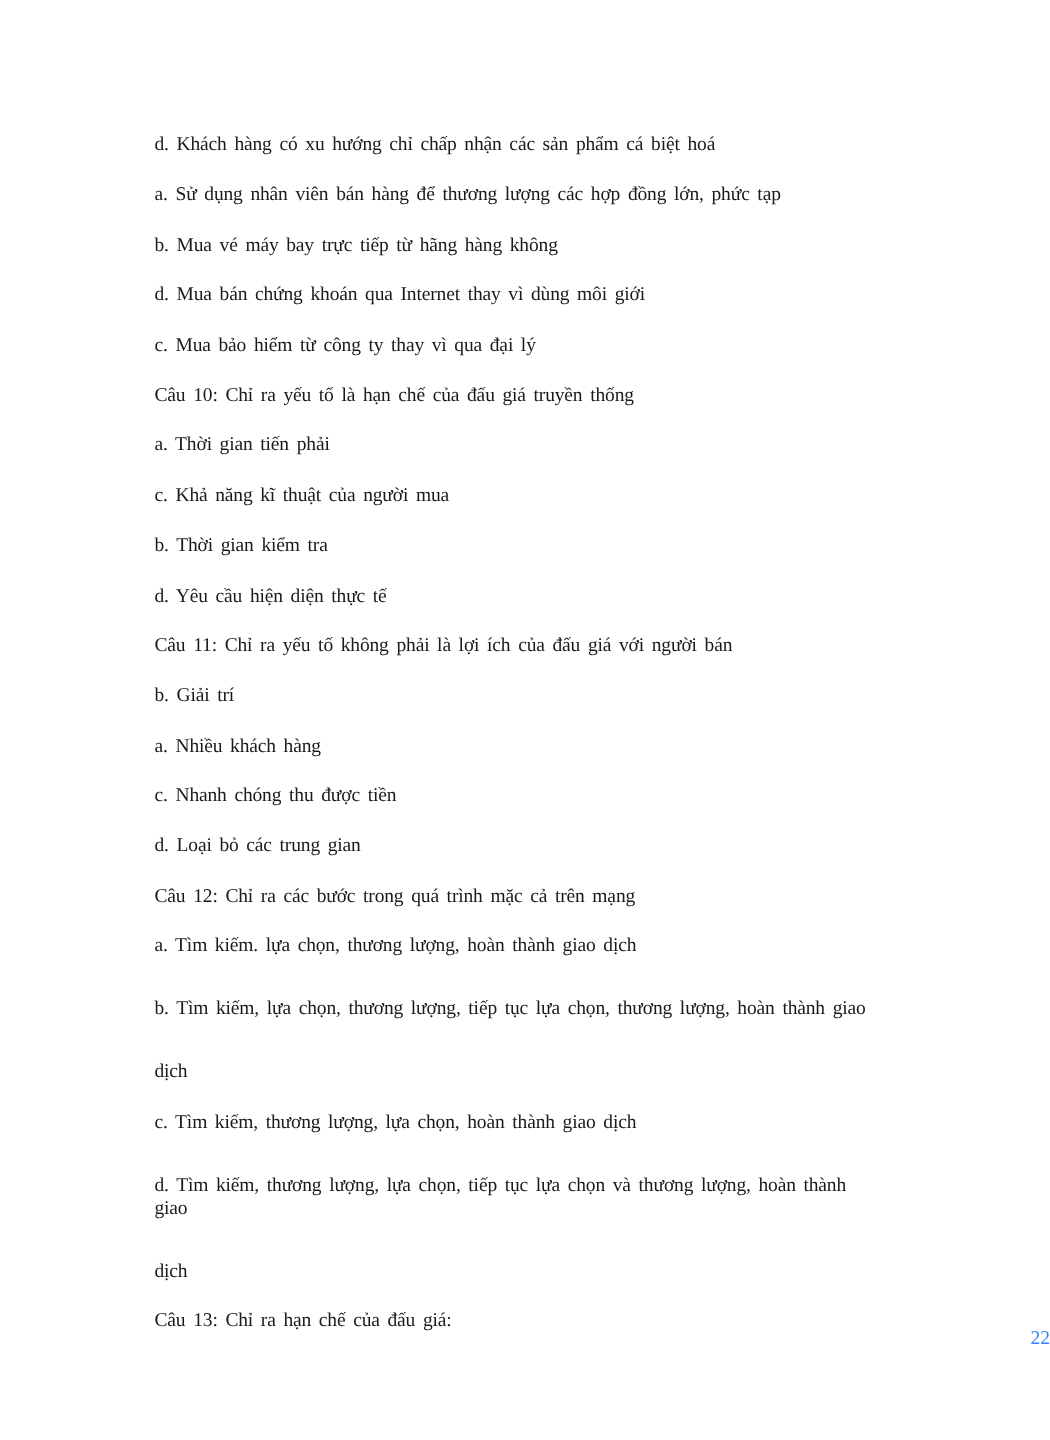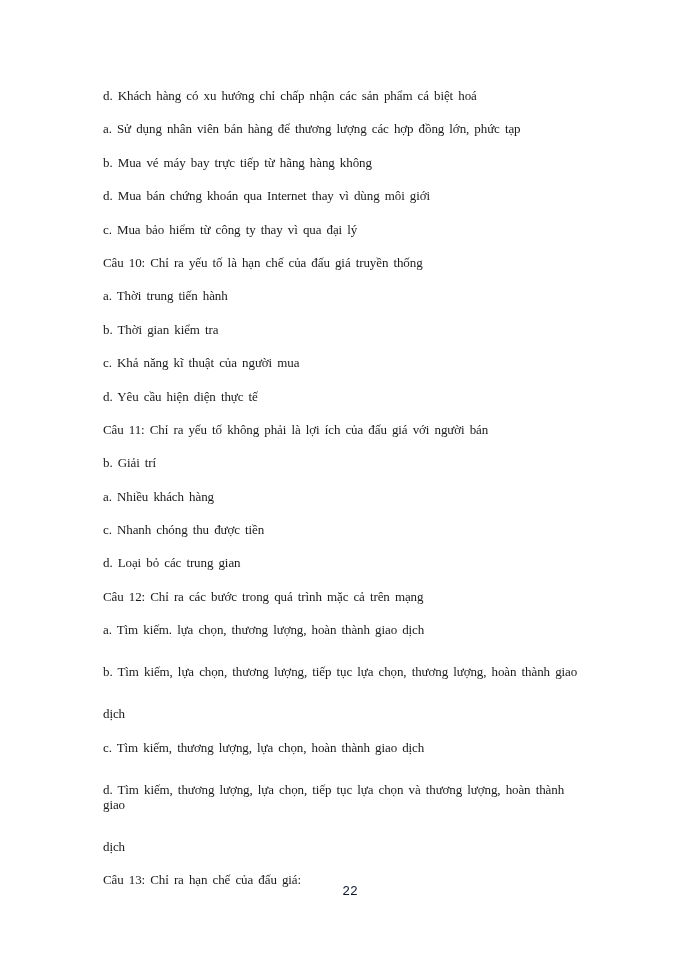--- a/index.html
+++ b/index.html
@@ -41,24 +41,24 @@
     }
     .block.wrap .line {
       line-height: 15px;
       margin-top: 27px;
     }
     .page-number {
       position: absolute;
       left: 0;
       width: 700px;
       top: 884px;
-      text-align: center;
-      font-family: Liberation Mono, monospace;
+      text-align: right;
+      font-family: Liberation Serif, serif;
       font-size: 13px;
-      color: #0f172a;
+      color: #3b82f6;
     }
   </style>
 </head>
 <body>
 
 <div class="page">
   <div class="content">
 
     <div class="block">
       <p class="line">d. Khách hàng có xu hướng chỉ chấp nhận các sản phẩm cá biệt hoá</p>
@@ -74,27 +74,27 @@
       <p class="line">d. Mua bán chứng khoán qua Internet thay vì dùng môi giới</p>
     </div>
     <div class="block">
       <p class="line">c. Mua bảo hiểm từ công ty thay vì qua đại lý</p>
     </div>
 
     <div class="block">
       <p class="line">Câu 10: Chỉ ra yếu tố là hạn chế của đấu giá truyền thống</p>
     </div>
     <div class="block">
-      <p class="line">a. Thời trung tiến hành</p>
+      <p class="line">a. Thời gian tiến phải</p>
+    </div>
+    <div class="block">
+      <p class="line">c. Khả năng kĩ thuật của người mua</p>
     </div>
     <div class="block">
       <p class="line">b. Thời gian kiểm tra</p>
-    </div>
-    <div class="block">
-      <p class="line">c. Khả năng kĩ thuật của người mua</p>
     </div>
     <div class="block">
       <p class="line">d. Yêu cầu hiện diện thực tế</p>
     </div>
 
     <div class="block">
       <p class="line">Câu 11: Chỉ ra yếu tố không phải là lợi ích của đấu giá với người bán</p>
     </div>
     <div class="block">
       <p class="line">b. Giải trí</p>

